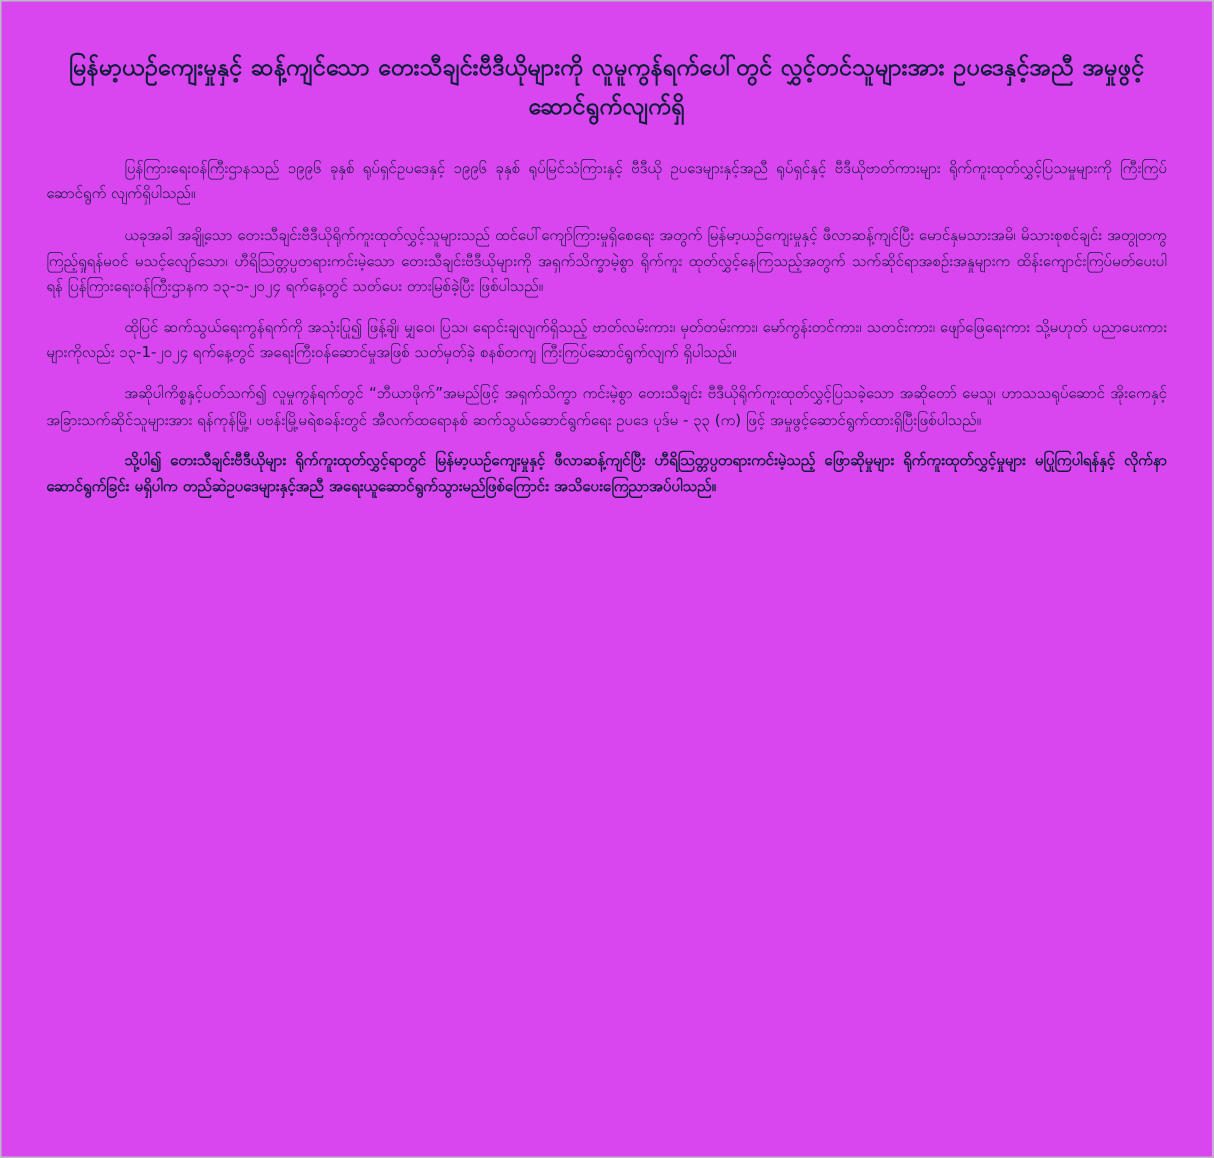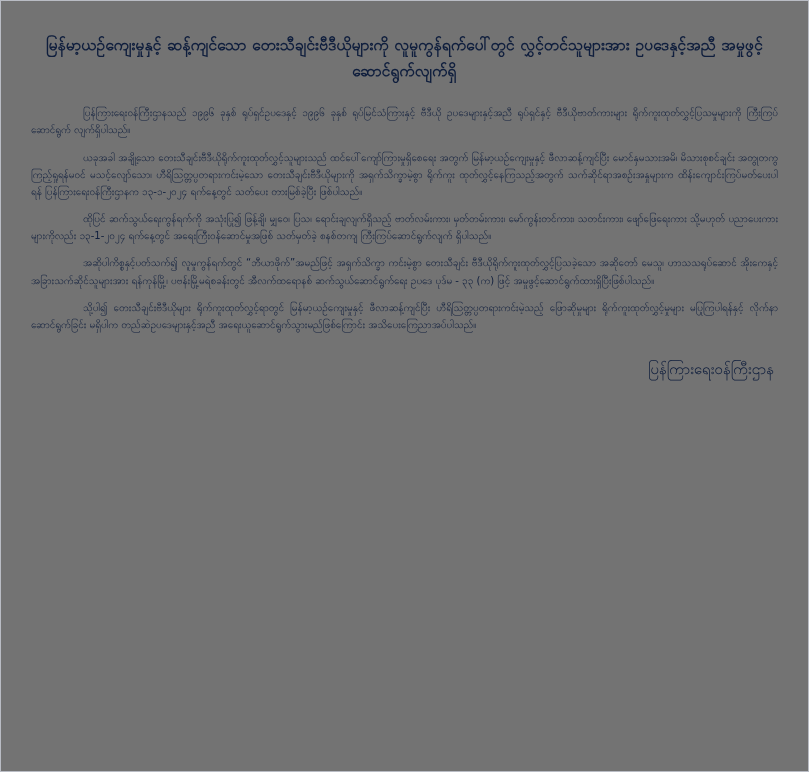--- a/index.html
+++ b/index.html
@@ -10,21 +10,21 @@
     width: 809px;
     height: 772px;
     background: #ffffff;
     font-family: "DejaVu Sans", sans-serif;
   }
   .page {
     box-sizing: border-box;
     width: 809px;
     height: 772px;
     border: 1px solid #b9bcc4;
-    background: #737373;
+    background: #d946ef;
     padding: 24px 30px 18px 30px;
     color: #0f1e3d;
   }
   .doc-title {
     text-align: center;
     font-size: 15.5px;
     font-weight: bold;
     line-height: 1.65;
     letter-spacing: 0.2px;
     color: #0f1e3d;
@@ -34,20 +34,21 @@
     font-size: 10px;
     line-height: 1.72;
     text-align: justify;
     text-justify: inter-word;
     color: #0f1e3d;
     margin: 0 0 10px 0;
     text-indent: 52px;
   }
   .para:last-of-type {
     margin-bottom: 24px;
+    font-weight: bold;
   }
   .signature {
     margin-top: 14px;
     text-align: right;
     font-size: 15px;
     line-height: 1.6;
     color: #0f1e3d;
     padding-right: 4px;
   }
 </style>
@@ -57,15 +58,14 @@
 <div class="page">
 
   <div class="doc-title">မြန်မာ့ယဉ်ကျေးမှုနှင့် ဆန့်ကျင်သော တေးသီချင်းဗီဒီယိုများကို လူမူကွန်ရက်ပေါ်တွင် လွှင့်တင်သူများအား ဥပဒေနှင့်အညီ အမှုဖွင့်ဆောင်ရွက်လျက်ရှိ</div>
 
   <p class="para">ပြန်ကြားရေးဝန်ကြီးဌာနသည် ၁၉၉၆ ခုနှစ် ရုပ်ရှင်ဥပဒေနှင့် ၁၉၉၆ ခုနှစ် ရုပ်မြင်သံကြားနှင့် ဗီဒီယို ဥပဒေများနှင့်အညီ ရုပ်ရှင်နှင့် ဗီဒီယိုဗာတ်ကားများ ရိုက်ကူးထုတ်လွှင့်ပြသမှုများကို ကြီးကြပ်ဆောင်ရွက် လျက်ရှိပါသည်။</p>
   <p class="para">ယခုအခါ အချို့သော တေးသီချင်းဗီဒီယိုရိုက်ကူးထုတ်လွှင့်သူများသည် ထင်ပေါ်ကျော်ကြားမှုရှိစေရေး အတွက် မြန်မာ့ယဉ်ကျေးမှုနှင့် ဖီလာဆန့်ကျင်ပြီး မောင်နှမသားအမိ၊ မိသားစုစင်ချင်း အတွုတကွ ကြည့်ရှုရန်မဝင် မသင့်လျော်သော၊ ဟီရိဩတ္တပ္ပတရားကင်းမဲ့သော တေးသီချင်းဗီဒီယိုများကို အရှက်သိက္ခာမဲ့စွာ ရိုက်ကူး ထုတ်လွှင့်နေကြသည့်အတွက် သက်ဆိုင်ရာအစဉ်းအနှုများက ထိန်းကျောင်းကြပ်မတ်ပေးပါရန် ပြန်ကြားရေးဝန်ကြီးဌာနက ၁၃-၁-၂၀၂၄ ရက်နေ့တွင် သတ်ပေး တားမြစ်ခဲ့ပြီး ဖြစ်ပါသည်။</p>
   <p class="para">ထိုပြင် ဆက်သွယ်ရေးကွန်ရက်ကို အသုံးပြု၍ ဖြန့်ချိ၊ မျှဝေ၊ ပြသ၊ ရောင်းချလျက်ရှိသည့် ဗာတ်လမ်းကား၊ မှတ်တမ်းကား၊ မော်ကွန်းတင်ကား၊ သတင်းကား၊ ဖျော်ဖြေရေးကား သို့မဟုတ် ပညာပေးကားများကိုလည်း ၁၃-1-၂၀၂၄ ရက်နေ့တွင် အရေးကြီးဝန်ဆောင်မှုအဖြစ် သတ်မှတ်ခဲ့ စနစ်တကျ ကြီးကြပ်ဆောင်ရွက်လျက် ရှိပါသည်။</p>
   <p class="para">အဆိုပါကိစ္စနှင့်ပတ်သက်၍ လူမှုကွန်ရက်တွင် “ဘီယာဖိုက်”အမည်ဖြင့် အရှက်သိက္ခာ ကင်းမဲ့စွာ တေးသီချင်း ဗီဒီယိုရိုက်ကူးထုတ်လွှင့်ပြသခဲ့သော အဆိုတော် မေသူ၊ ဟာသသရုပ်ဆောင် အိုးကေနှင့် အခြားသက်ဆိုင်သူများအား ရန်ကုန်မြို့၊ ပဗန်းမြို့မရဲစခန်းတွင် အီလက်ထရောနစ် ဆက်သွယ်ဆောင်ရွက်ရေး ဥပဒေ ပုဒ်မ - ၃၃ (က) ဖြင့် အမှုဖွင့်ဆောင်ရွက်ထားရှိပြီးဖြစ်ပါသည်။</p>
   <p class="para">သို့ပါ၍ တေးသီချင်းဗီဒီယိုများ ရိုက်ကူးထုတ်လွှင့်ရာတွင် မြန်မာ့ယဉ်ကျေးမှုနှင့် ဖီလာဆန့်ကျင်ပြီး ဟီရိဩတ္တပ္ပတရားကင်းမဲ့သည့် ဖြောဆိုမှုများ ရိုက်ကူးထုတ်လွှင့်မှုများ မပြုကြပါရန်နှင့် လိုက်နာဆောင်ရွက်ခြင်း မရှိပါက တည်ဆဲဥပဒေများနှင့်အညီ အရေးယူဆောင်ရွက်သွားမည်ဖြစ်ကြောင်း အသိပေးကြေညာအပ်ပါသည်။</p>
 
-  <div class="signature">ပြန်ကြားရေးဝန်ကြီးဌာန</div>
 
 </div>
 
 </body></html>

